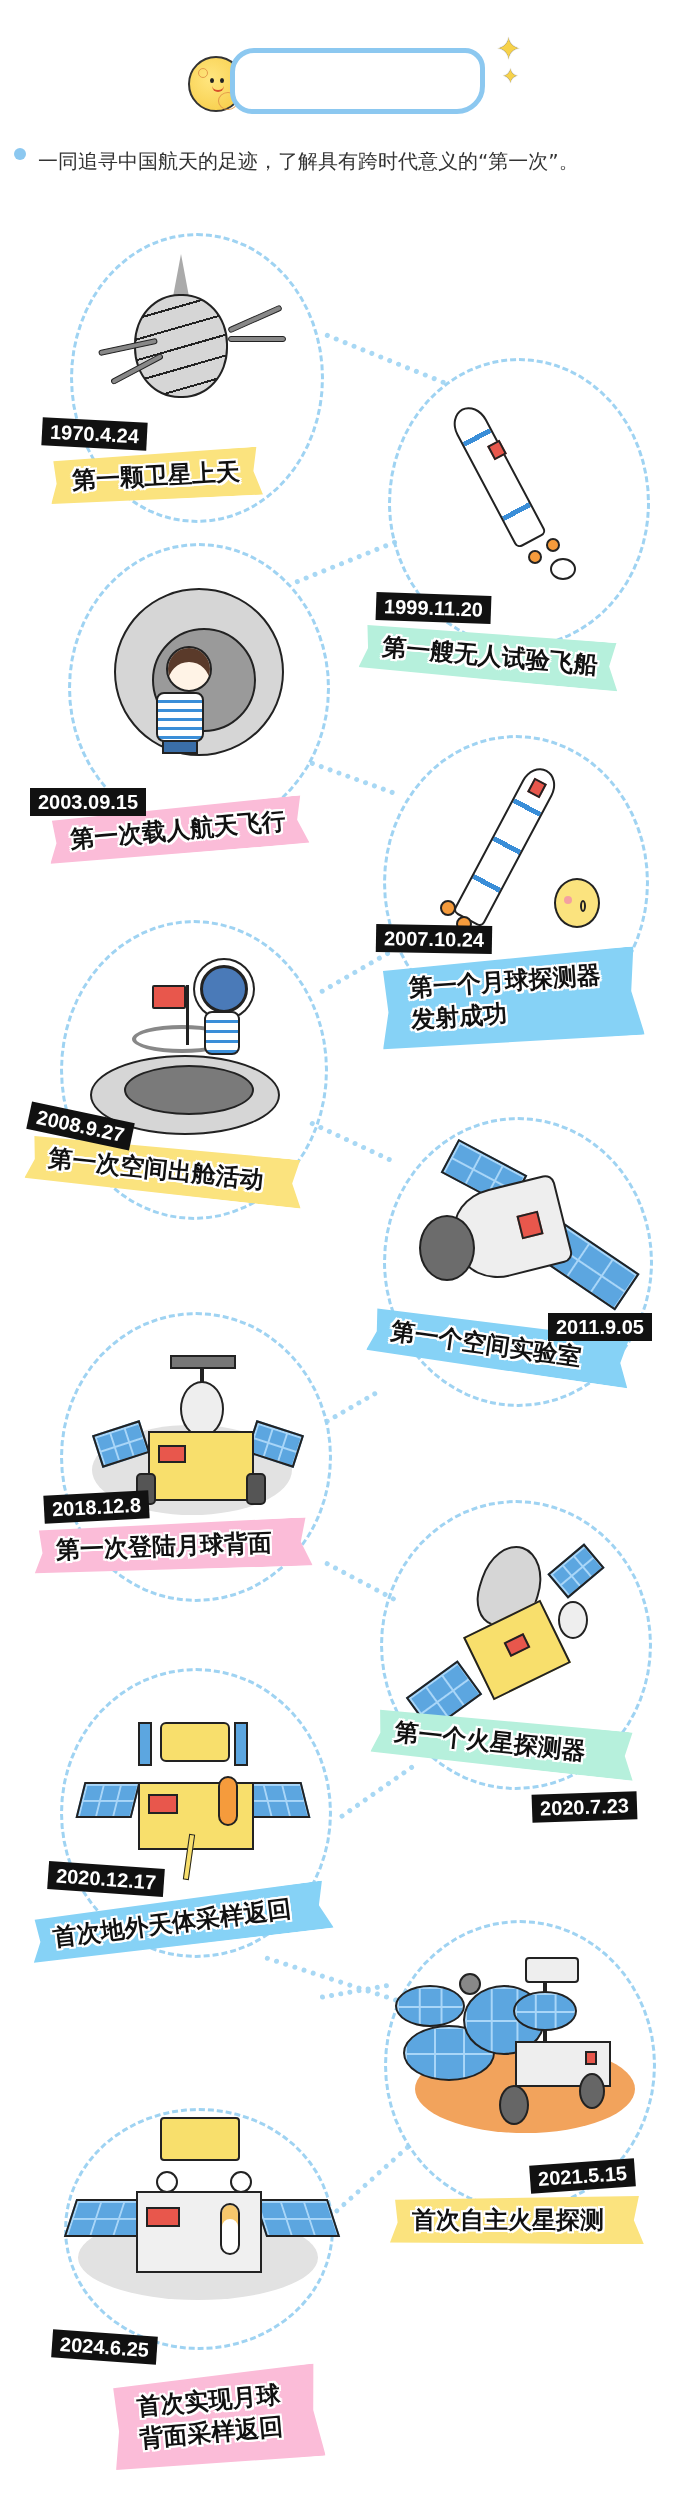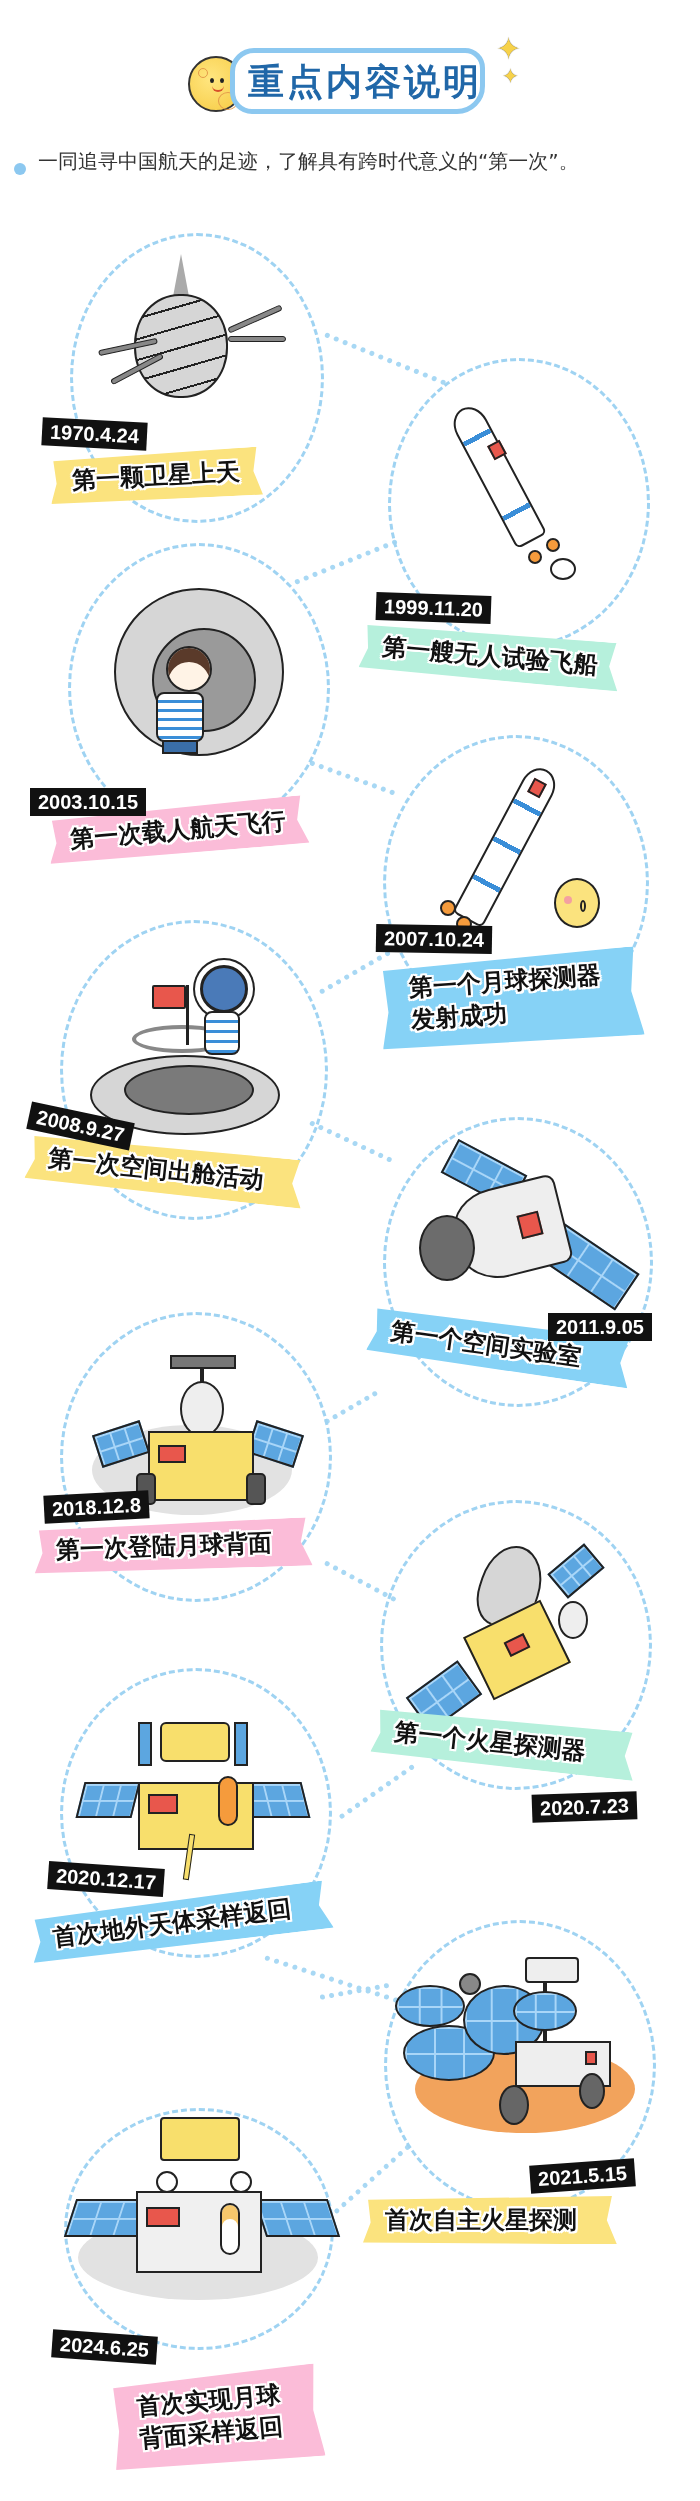--- a/index.html
+++ b/index.html
@@ -12,21 +12,21 @@
     border: 5px solid #8cc8f0; border-radius: 24px 20px 28px 22px; background: #fff; }
   .title-text { position: absolute; left: 68px; top: 20px; font-size: 36px; font-weight: bold;
     color: #2067a8; letter-spacing: 3px; white-space: nowrap; }
   .moon { position: absolute; left: 8px; top: 18px; width: 56px; height: 56px; border-radius: 50%;
     background: radial-gradient(circle at 40% 40%, #ffe680, #f6c940); border: 2px solid #333; }
   .moon .eye { position: absolute; width: 4px; height: 5px; background: #222; border-radius: 50%; top: 20px; }
   .moon .smile { position: absolute; left: 22px; top: 28px; width: 12px; height: 6px; border-bottom: 2px solid #d8502a; border-radius: 0 0 8px 8px; }
   .moon .crater { position: absolute; border: 1.5px solid #e49b4a; border-radius: 50%; }
   .sparkle { position: absolute; color: #f7d24a; font-size: 30px; line-height: 1; text-shadow: 0 0 1px #333; }
 
-  .intro { position: absolute; left: 14px; top: 148px; width: 680px; font-size: 20px; color: #333; white-space: nowrap; display: flex; align-items: flex-end; }
+  .intro { position: absolute; left: 14px; top: 148px; width: 680px; font-size: 20px; color: #333; white-space: nowrap; display: flex; align-items: flex-start; }
   .bullet { width: 12px; height: 12px; border-radius: 50%; background: #8cc8f0; margin-right: 12px; flex-shrink: 0; }
 
   
   .circle { position: absolute; border: 3px dashed #9fd3f2; border-radius: 50%; }
   .dots { position: absolute; border-top: 5px dotted #a8d8f4; transform-origin: left center; }
 
   .date-tag { position: absolute; background: #111; color: #fff; font-size: 20px; font-weight: bold; padding: 3px 8px 2px 8px; letter-spacing: 0px; white-space: nowrap; z-index: 3; font-family: "Liberation Sans", sans-serif; }
   .tape { position: absolute; padding: 8px 22px; font-size: 24px; font-weight: bold; color: #111; white-space: nowrap; z-index: 2;
     text-shadow: 2px 2px 0 #fff, -2px 2px 0 #fff, 2px -2px 0 #fff, -2px -2px 0 #fff, 0 2px 0 #fff, 2px 0 0 #fff, 0 -2px 0 #fff, -2px 0 0 #fff;
     clip-path: polygon(2% 8%, 98% 0%, 96% 50%, 100% 100%, 0% 96%, 3% 55%); line-height: 1.35; }
@@ -51,21 +51,20 @@
 
 <div class="header">
   <div class="moon">
     <span class="eye" style="left:20px"></span>
       <span class="eye" style="left:30px"></span>
     <span class="smile"></span>
     <span class="crater" style="left:8px;top:10px;width:10px;height:10px"></span>
     <span class="crater" style="left:28px;top:34px;width:20px;height:18px"></span>
   </div>
   <div class="title-box"></div>
-  <div class="title-text">重点内容说明</div>
   <div class="sparkle" style="left:316px;top:-4px">✦</div>
   <div class="sparkle" style="left:322px;top:28px;font-size:20px">✦</div>
 </div>
 
 <div class="intro">
   <span class="bullet"></span>
   <span>一同追寻中国航天的足迹，了解具有跨时代意义的“第一次”。</span>
 </div>
 
 <div class="dots" style="left:325px;top:332px;width:130px;transform:rotate(22deg)"></div>
@@ -104,21 +103,21 @@
 <div class="tape green" style="left:360px;top:632px;transform:rotate(5deg)">第一艘无人试验飞船</div>
 
 <div class="circle" style="left:68px;top:543px;width:262px;height:290px"></div>
 <div class="ill" style="left:110px;top:588px;width:180px;height:200px">
   <div class="gray" style="position:absolute;left:4px;top:0;width:170px;height:168px;border-radius:50%"></div>
   <div style="position:absolute;left:42px;top:40px;width:104px;height:104px;border-radius:50%;background:#9a9a9a;border:2.5px solid #222"></div>
   <div style="position:absolute;left:56px;top:58px;width:46px;height:46px;border-radius:50%;background:#fff3e6;border:2.5px solid #222;box-shadow:inset 0 14px 0 #5a3a2a"></div>
   <div style="position:absolute;left:46px;top:104px;width:48px;height:50px;background:#fff;border:2.5px solid #222;border-radius:8px;background-image:repeating-linear-gradient(#fff 0 6px,#3a8ed8 6px 9px)"></div>
   <div style="position:absolute;left:52px;top:152px;width:36px;height:14px;background:#3a6ea8;border:2px solid #222"></div>
 </div>
-<div class="date-tag" style="left:30px;top:788px">2003.10.15</div>
+<div class="date-tag" style="left:30px;top:788px">2003.09.15</div>
 <div class="tape pink" style="left:48px;top:786px;transform:rotate(-5deg);margin-top:20px">第一次载人航天飞行</div>
 
 <div class="circle" style="left:383px;top:735px;width:266px;height:295px"></div>
 <div class="ill" style="left:430px;top:750px;width:190px;height:190px">
   <div style="position:absolute;left:60px;top:10px;width:34px;height:170px;background:#fff;border:2.5px solid #222;border-radius:50% 50% 6px 6px / 12% 12% 6px 6px;transform:rotate(28deg);background-image:repeating-linear-gradient(transparent 0 38px,#3a8ed8 38px 43px)"></div>
   <div class="flag" style="position:absolute;left:100px;top:30px;width:14px;height:16px;transform:rotate(28deg)"></div>
   <div style="position:absolute;left:10px;top:150px;width:16px;height:16px;background:#f59b3c;border-radius:50%;border:2px solid #222"></div>
   <div style="position:absolute;left:26px;top:166px;width:16px;height:16px;background:#f59b3c;border-radius:50%;border:2px solid #222"></div>
   <div style="position:absolute;left:124px;top:128px;width:46px;height:50px;background:#fbe37e;border:2.5px solid #222;border-radius:50%"></div>
   <div style="position:absolute;left:134px;top:146px;width:8px;height:8px;background:#f4a0a0;border-radius:50%"></div>
@@ -206,21 +205,21 @@
   <div class="solar" style="position:absolute;left:0;top:30px;width:70px;height:42px;border-radius:50%"></div>
   <div class="solar" style="position:absolute;left:8px;top:70px;width:92px;height:56px;border-radius:50%"></div>
   <div class="solar" style="position:absolute;left:68px;top:30px;width:82px;height:70px;border-radius:50%"></div>
   <div class="solar" style="position:absolute;left:118px;top:36px;width:64px;height:40px;border-radius:50%"></div>
   <div style="position:absolute;left:120px;top:86px;width:96px;height:46px;background:#eee;border:2.5px solid #222"></div>
   <div class="flag" style="position:absolute;left:190px;top:96px;width:12px;height:14px"></div>
   <div style="position:absolute;left:104px;top:130px;width:30px;height:40px;background:#666;border:2px solid #222;border-radius:50%"></div>
   <div style="position:absolute;left:184px;top:118px;width:26px;height:36px;background:#666;border:2px solid #222;border-radius:50%"></div>
 </div>
 <div class="date-tag" style="left:530px;top:2162px;transform:rotate(-4deg)">2021.5.15</div>
-<div class="tape yellow" style="left:363px;top:2196px;padding-right:40px">首次自主火星探测</div>
+<div class="tape yellow" style="left:390px;top:2196px;padding-right:40px">首次自主火星探测</div>
 
 <div class="circle" style="left:64px;top:2108px;width:270px;height:242px"></div>
 <div class="ill" style="left:70px;top:2115px;width:260px;height:185px">
   <div class="ground" style="position:absolute;left:8px;top:100px;width:240px;height:85px"></div>
   <div class="gold" style="position:absolute;left:90px;top:2px;width:80px;height:44px;border-radius:4px"></div>
   <div style="position:absolute;left:86px;top:56px;width:22px;height:22px;background:#fff;border:2px solid #222;border-radius:50%"></div>
   <div style="position:absolute;left:160px;top:56px;width:22px;height:22px;background:#fff;border:2px solid #222;border-radius:50%"></div>
   <div class="solar" style="position:absolute;left:0;top:84px;width:74px;height:38px;transform:skewX(-18deg)"></div>
   <div class="solar" style="position:absolute;left:190px;top:84px;width:74px;height:38px;transform:skewX(18deg)"></div>
   <div style="position:absolute;left:66px;top:76px;width:126px;height:82px;background:#f0f0f0;border:2.5px solid #222"></div>

